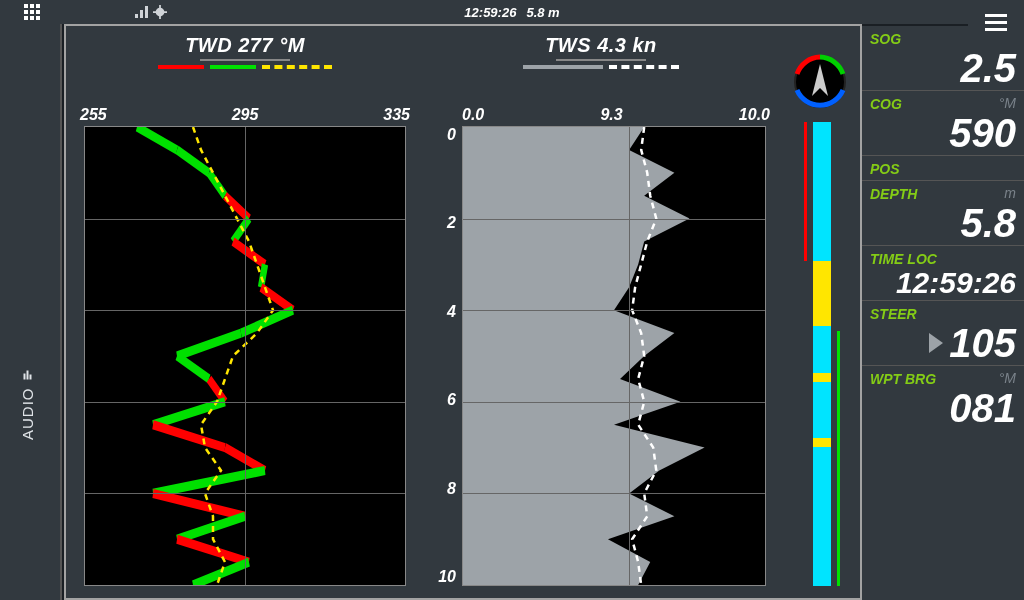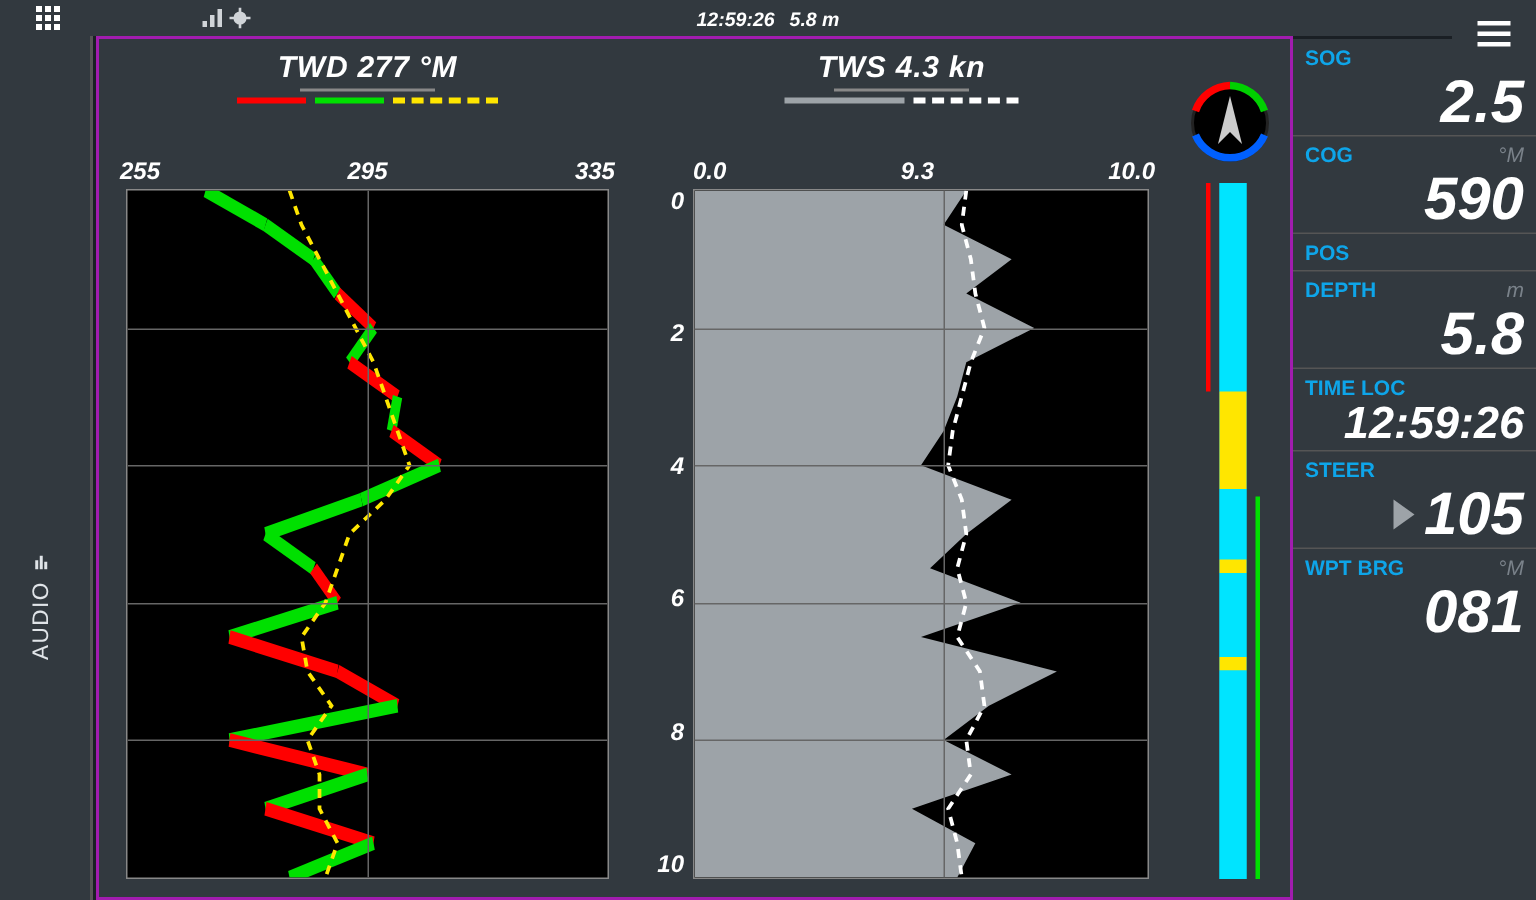--- a/index.html
+++ b/index.html
@@ -41,21 +41,21 @@
     white-space: nowrap; font-size: 15px; letter-spacing: 1px; color: #e0e4e8;
     display: flex; align-items: center; gap: 8px;
   }
   .eq-icon { display: inline-flex; align-items: flex-end; gap: 1px; transform: rotate(90deg); }
   .eq-icon span { width: 2px; background: #e0e4e8; }
   .eq-icon span:nth-child(1){height:6px}.eq-icon span:nth-child(2){height:9px}.eq-icon span:nth-child(3){height:5px}
 
   
   .main {
     position: absolute; left: 64px; top: 24px; width: 798px; height: 576px;
-    border: 2px solid #a21caf; background: #32393f;
+    border: 2px solid #a3a3a3; background: #32393f;
   }
 
   
   .charts { position: absolute; top: 0; left: 0; width: 720px; height: 572px; }
   .chart-col { position: absolute; top: 0; height: 100%; }
   .chart-col.twd { left: 4px;  width: 350px; }
   .chart-col.tws { left: 356px; width: 358px; }
 
   .chart-header { position: absolute; top: 8px; left: 0; right: 0; text-align: center; }
   .chart-title { font-size: 20px; font-weight: bold; font-style: italic; color: #fff; letter-spacing: .5px; }
@@ -95,21 +95,21 @@
   }
   .bar-seg.cyan  { background:#00e4ff; }
   .bar-seg.yellow{ background:#ffe600; }
 
   
   .datastrip {
     position: absolute; right: 0; top: 26px; width: 162px; height: 574px;
     background: #32393f; display: flex; flex-direction: column;
   }
   .tile { border-bottom: 1px solid #555; padding: 4px 6px 2px 8px; position: relative; }
-  .tile-label { font-size: 14px; color: #0ea5e9; font-weight: bold; }
+  .tile-label { font-size: 14px; color: #84cc16; font-style: italic; font-weight: bold; }
   .tile-unit  { position: absolute; top: 4px; right: 8px; font-size: 14px; color: #7a828a; font-style: italic; }
   .tile-value { font-size: 34px; font-weight: bold; font-style: italic; text-align: right; line-height: 1.0; padding-right: 2px; }
   .tile-value.big   { font-size: 40px; }
   .tile-value.small { font-size: 20px; text-align: left; line-height: 1.25; }
   .steer-row { display:flex; align-items:center; justify-content:flex-end; gap:6px; }
   .steer-arrow { width:0; height:0; border-top:10px solid transparent; border-bottom:10px solid transparent; border-left:14px solid #9da3a8; }
 
   
   .hgrid, .vgrid { position:absolute; background:#666; }
   .vgrid { top:0; bottom:0; width:1px; }

